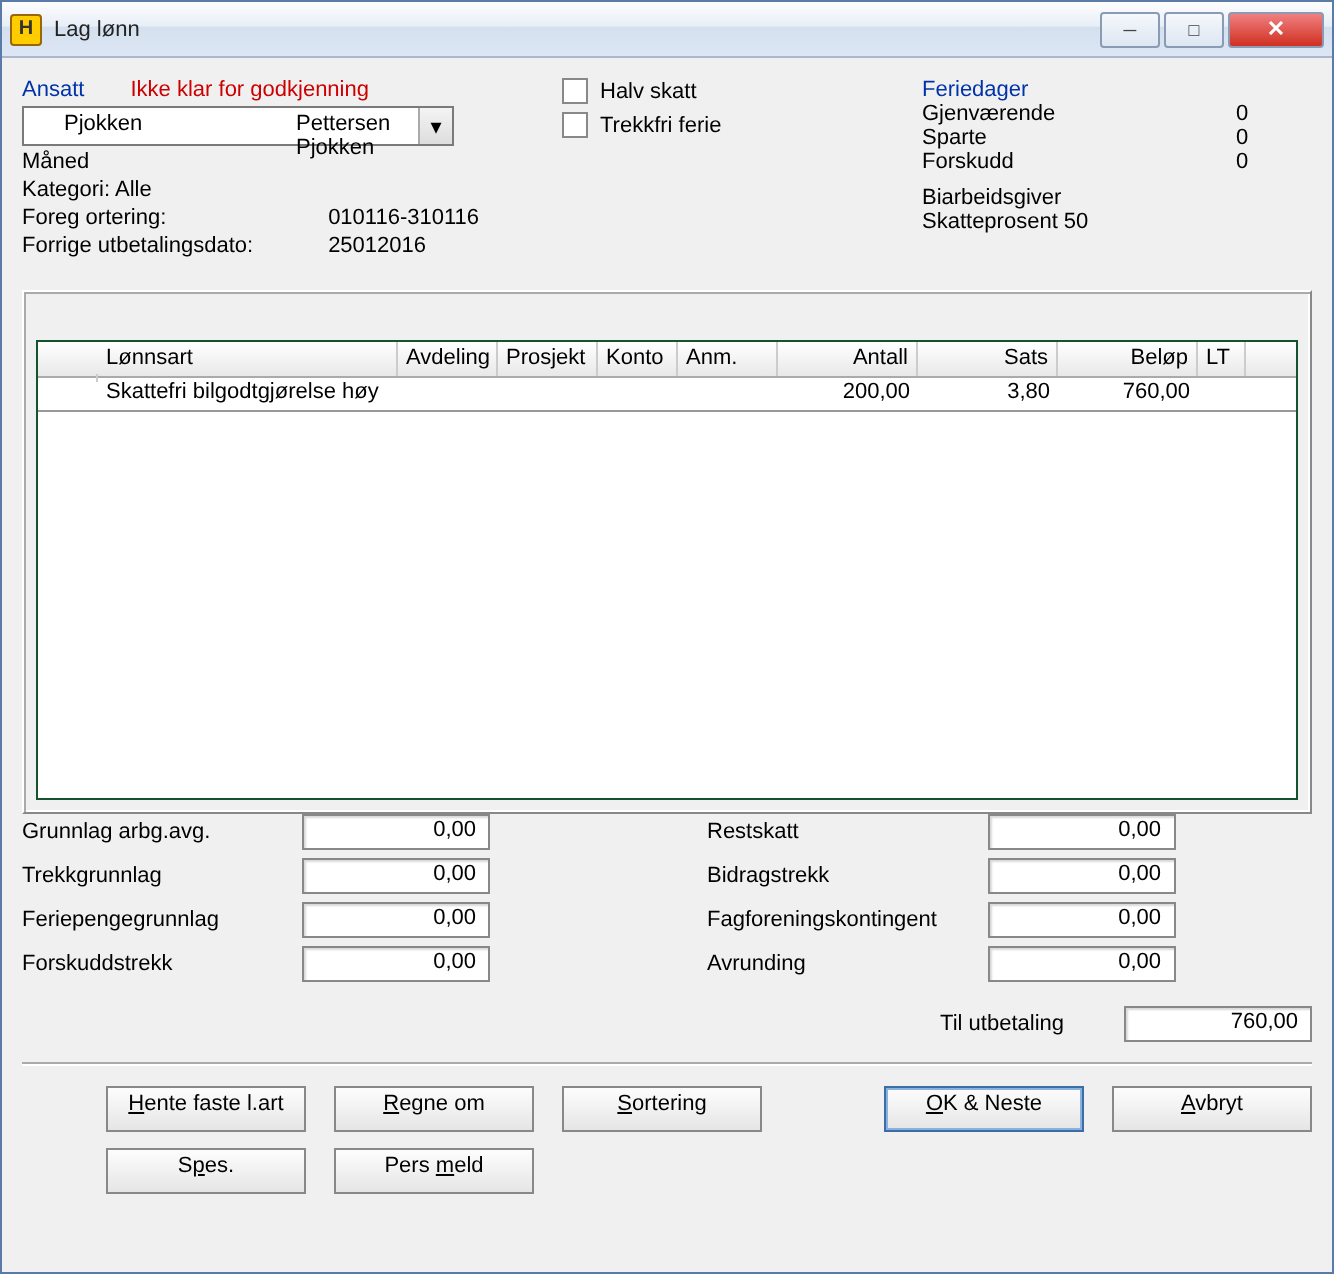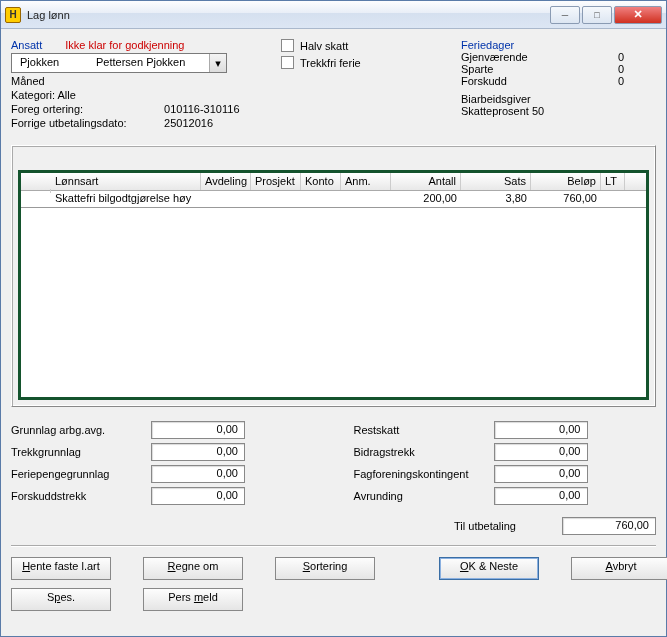--- a/index.html
+++ b/index.html
@@ -12,57 +12,57 @@
 .win-btn { width: 30px; height: 18px; border: 1px solid #8a9bb3; background: linear-gradient(to bottom, #f5f8fc, #dde6f2); display: flex; align-items: center; justify-content: center; font-size: 9px; color: #444; border-radius: 2px; margin-left: 2px; }
 .win-btn.close { width: 48px; background: linear-gradient(to bottom, #f08080, #d03020); color: #fff; font-weight: bold; font-size: 11px; }
 .content { padding: 6px 10px; }
 .top-section { display: flex; padding: 4px 0 8px 0; }
 .top-left { width: 270px; }
 .top-mid { width: 180px; }
 .top-right { flex: 1; }
 .label-ansatt { color: #0033aa; }
 .label-warning { color: #cc0000; margin-left: 20px; }
 .dropdown { display: inline-block; width: 216px; height: 20px; border: 1px solid #7a7a7a; background: #fff; position: relative; margin-top: 2px; }
-.dropdown-text { padding: 2px 8px; display: flex; }
+.dropdown-text { padding: 2px 20px; display: flex; gap: 40px; }
 .dd-col1 { width: 76px; }
 .dd-col2 { flex: 1; }
 .dd-arrow { position: absolute; right: 0; top: 0; width: 17px; height: 18px; background: linear-gradient(to bottom, #f4f4f4, #ddd); border-left: 1px solid #aaa; display: flex; align-items: center; justify-content: center; }
 .info-row { margin-top: 2px; }
 .info-label { display: inline-block; width: 150px; }
 .checkbox-row { display: flex; align-items: center; margin-bottom: 4px; }
 .checkbox { width: 13px; height: 13px; border: 1px solid #888; background: #fff; margin-right: 6px; }
 .ferie-lbl { display: inline-block; width: 110px; }
 .ferie-val { display: inline-block; width: 50px; text-align: right; }
 .blue-text { color: #0033aa; }
 .grid-frame { border: 1px solid #888; border-top: 1px solid #fff; border-left: 1px solid #fff; padding: 2px; background: #f0f0f0; margin-top: 8px; box-shadow: inset 1px 1px 0 #aaa, inset -1px -1px 0 #fff; }
-.grid-area { border: 3px solid #14532d; background: #fff; height: 230px; overflow: hidden; position: relative; margin: 22px 4px 4px 4px; }
+.grid-area { border: 1px solid #14532d; background: #fff; height: 230px; overflow: hidden; position: relative; margin: 22px 4px 4px 4px; }
 .grid-header { display: flex; background: linear-gradient(to bottom, #fff, #e8e8e8); border-bottom: 1px solid #aaa; height: 18px; }
 .gh { border-right: 1px solid #ccc; padding: 2px 4px; overflow: hidden; white-space: nowrap; }
 .grid-row { display: flex; height: 16px; }
 .gc { padding: 1px 4px; overflow: hidden; white-space: nowrap; }
 .c-code { width: 30px; text-align: right; margin-top: 16px; }
 .c-art { width: 150px; }
 .c-avd { width: 50px; }
 .c-pro { width: 50px; }
 .c-konto { width: 40px; }
 .c-anm { width: 50px; }
 .c-antall { width: 70px; text-align: right; }
 .c-sats { width: 70px; text-align: right; }
 .c-belop { width: 70px; text-align: right; }
 .c-lt { width: 24px; }
 .grid-body { height: 194px; background: #fff; border-top: 1px solid #999; margin-top: 0; }
-.totals { display: flex; margin-top: 14px; gap: 40px; }
+.totals { display: flex; gap: 40px; }
 .totals-col { flex: 1; }
 .total-row { display: flex; align-items: center; margin-bottom: 4px; }
 .total-label { width: 140px; }
 .total-box { width: 94px; height: 18px; border: 1px solid #888; background: #fff; text-align: right; padding: 1px 6px; box-shadow: inset 1px 1px 1px rgba(0,0,0,0.15); }
-.payout-row { display: flex; justify-content: flex-end; align-items: center; margin-top: 8px; gap: 46px; }
+.payout-row { display: flex; justify-content: flex-end; align-items: center; margin-top: 8px; gap: 30px; }
 .payout-box { width: 94px; height: 18px; border: 1px solid #888; background: #fff; text-align: right; padding: 1px 6px; box-shadow: inset 1px 1px 1px rgba(0,0,0,0.15); }
 .divider { border-top: 1px solid #aaa; border-bottom: 1px solid #fff; margin: 10px 0; }
-.btn-row { display: flex; gap: 32px; margin-top: 4px; }
+.btn-row { display: flex; gap: 14px; margin-top: 4px; margin-left: 42px; }
 .btn { min-width: 100px; height: 23px; border: 1px solid #888; background: linear-gradient(to bottom, #fdfdfd, #e5e5e5); padding: 2px 10px; text-align: center; cursor: default; }
 .btn.default { border: 1px solid #3a6ea5; box-shadow: 0 0 0 1px #8ab0e0 inset; }
 .spacer { flex: 1; }
 .u { text-decoration: underline; }
 </style>
 </head>
 <body>
 
 <div class="window">
   <div class="titlebar">

